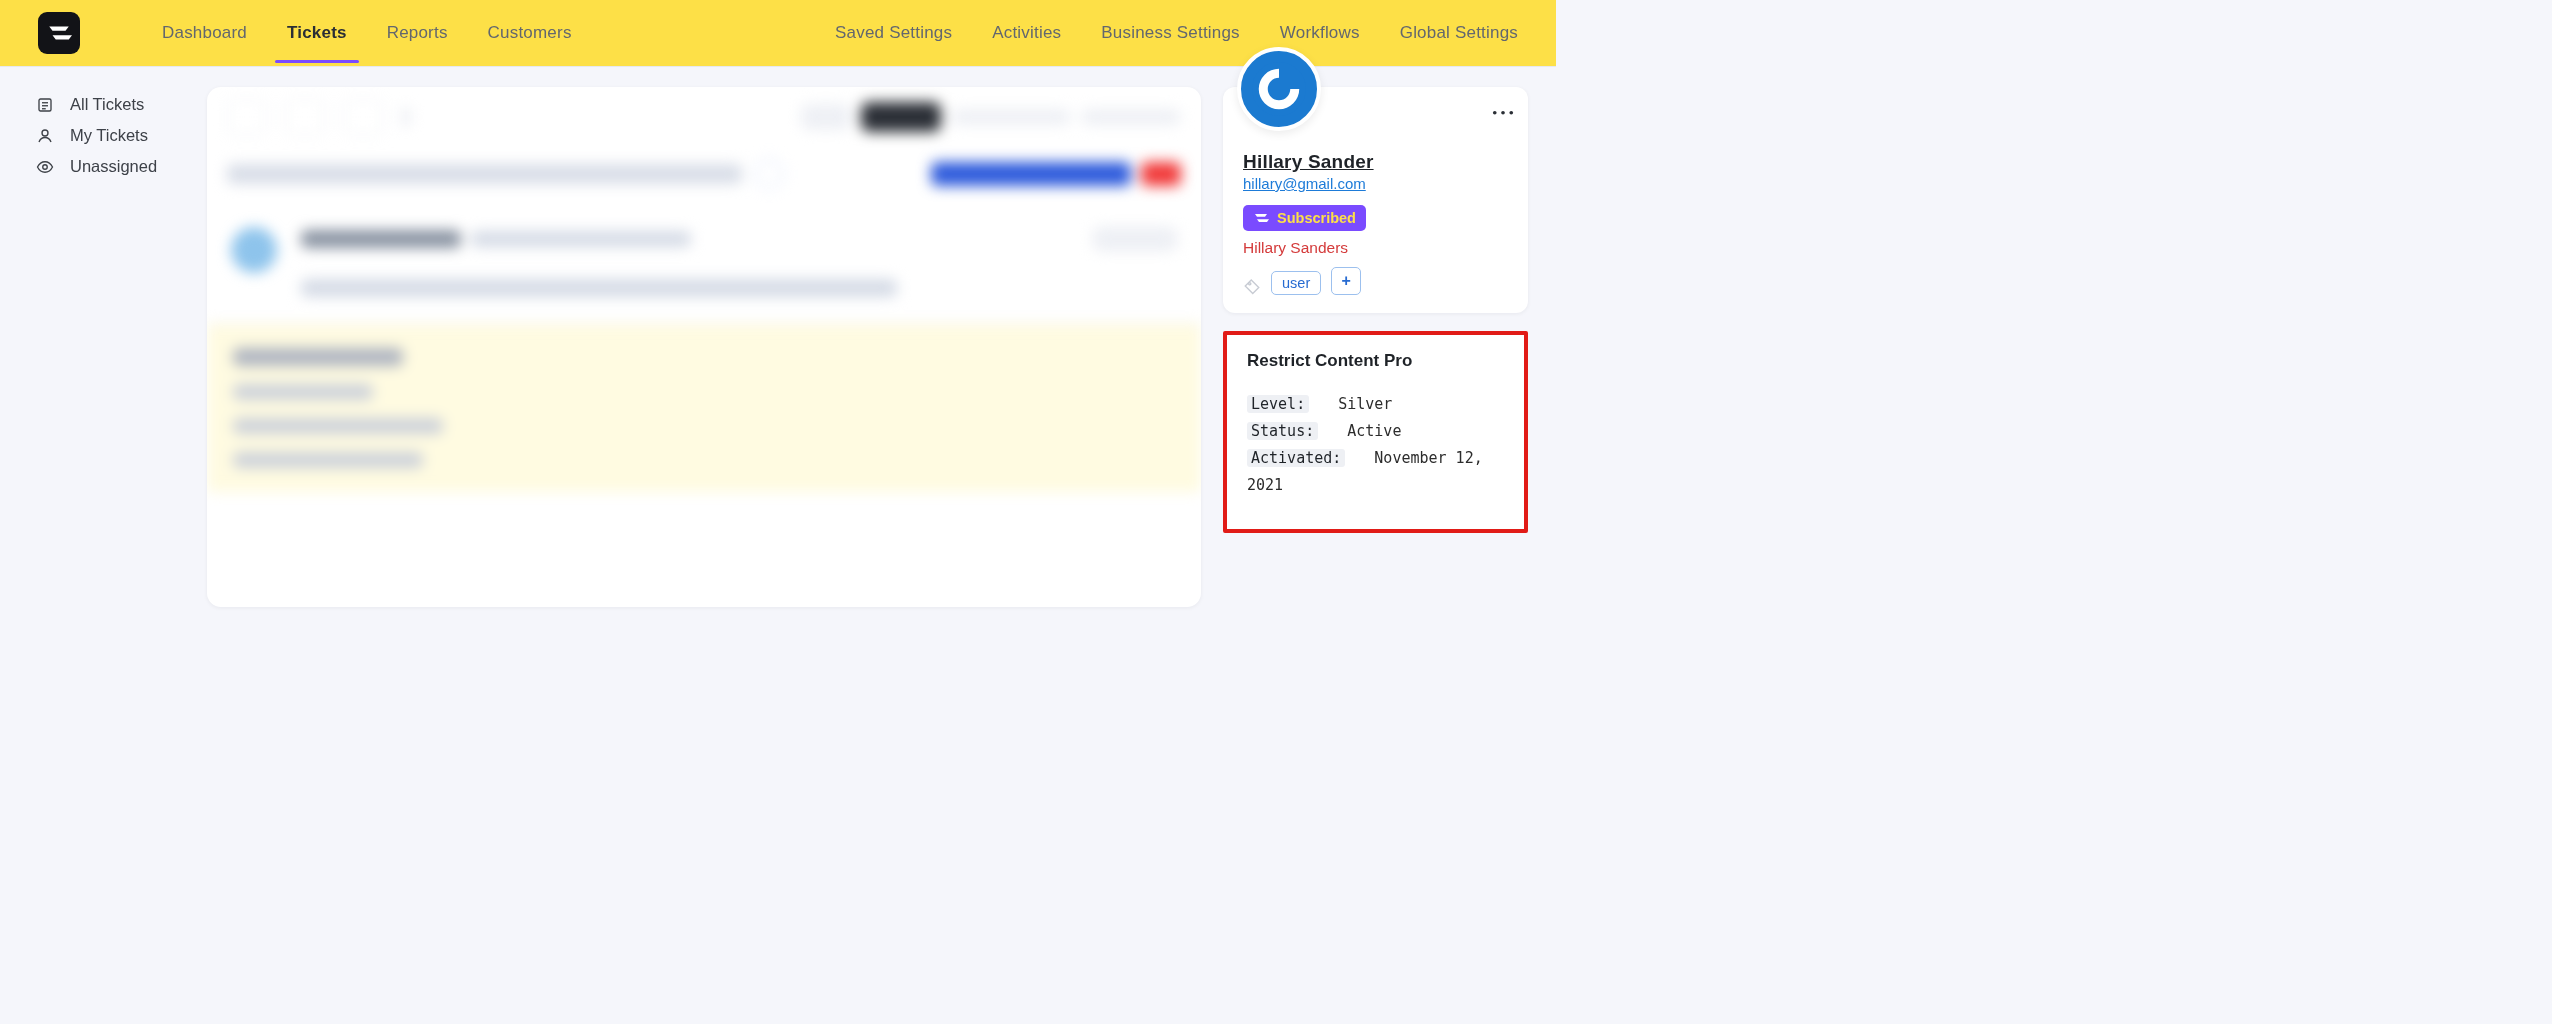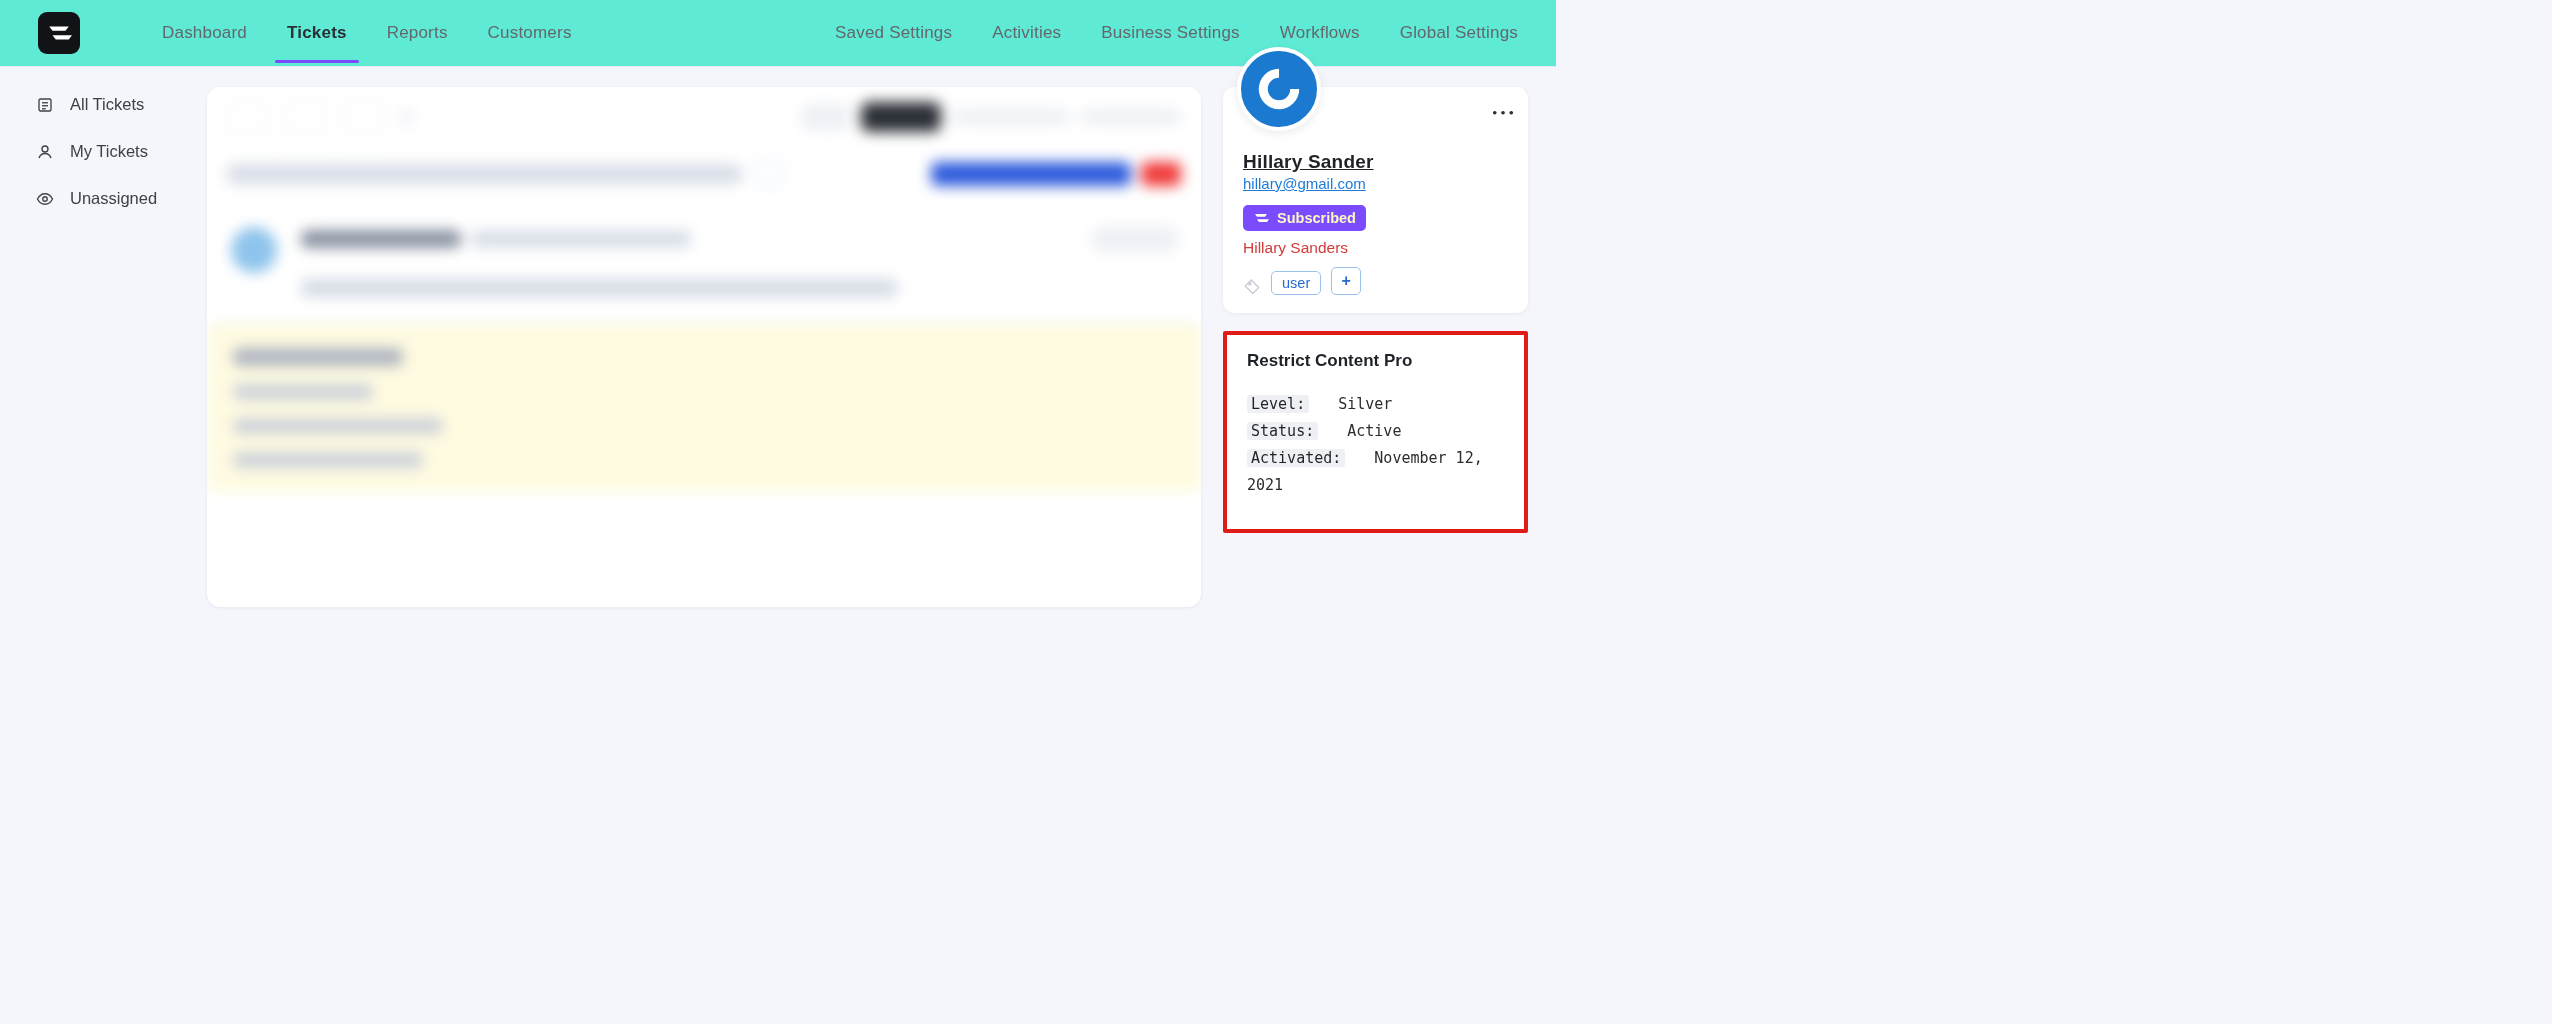--- a/index.html
+++ b/index.html
@@ -24,33 +24,33 @@
     margin:0;
     font-family:-apple-system,Segoe UI,Helvetica,Arial,sans-serif;
     color:var(--text);
     background:var(--bg);
     width:2552px;
     overflow:hidden;
   }
   
   .canvas{width:1556px;height:630px;position:relative;background:var(--bg);}
   
-  .topbar{height:67px;background:#5eead4;display:flex;align-items:center;padding:0 38px;gap:42px;border-bottom:1px solid var(--border);}
+  .topbar{height:67px;background:#fde047;display:flex;align-items:center;padding:0 38px;gap:42px;border-bottom:1px solid var(--border);}
   .logo{width:42px;height:42px;border-radius:9px;background:#121317;display:flex;align-items:center;justify-content:center;}
   .logo svg{width:26px;height:26px;fill:#fff;}
   .nav{display:flex;gap:40px;align-items:center;}
   .nav li{list-style:none;}
   .nav a{color:var(--muted);text-decoration:none;font-size:17px;letter-spacing:.2px;}
   .nav .active a{color:#2a2e35;font-weight:700;}
   .nav .active{position:relative;}
   .nav .active::after{content:"";position:absolute;left:-12px;right:-12px;bottom:-20px;height:3px;background:var(--accent2);border-radius:2px;}
   .nav.right{margin-left:auto;gap:40px;}
   
   .body{display:flex;gap:0;}
-  .sidebar{width:207px;padding:28px 0 0 36px;display:flex;flex-direction:column;gap:28px;}
+  .sidebar{width:207px;padding:28px 0 0 36px;display:flex;flex-direction:column;gap:12px;}
   .side-item{display:flex;align-items:center;gap:16px;color:#3d4148;font-size:16.5px;}
   .icon{width:18px;height:18px;flex:0 0 18px;}
   .icon svg{width:18px;height:18px;fill:none;stroke:#3e4248;stroke-width:1.8;}
   
   .main{flex:1;display:flex;gap:22px;padding:20px 28px 0 0;}
   .ticket-card{flex:1;background:var(--card);border-radius:14px;box-shadow:0 1px 4px rgba(16,24,40,.06);overflow:hidden;min-height:520px;position:relative;}
   .blur{filter:blur(7px);}
   
   .top-row{height:60px;display:flex;align-items:center;gap:18px;padding:0 20px;}
   .strip{background:#eef0f5;border-radius:8px;}
@@ -73,21 +73,21 @@
   .profile-card{background:var(--card);border-radius:12px;box-shadow:0 1px 4px rgba(16,24,40,.06);padding:18px 18px 18px 20px;position:relative;}
   .avatar-lg{width:84px;height:84px;border-radius:999px;background:#1b7ad0;display:flex;align-items:center;justify-content:center;position:absolute;top:-40px;left:14px;border:4px solid #fff;box-shadow:0 3px 10px rgba(0,0,0,.08);}
   .avatar-lg svg{width:54px;height:54px;}
   .more{position:absolute;right:14px;top:14px;width:22px;}
   .more svg{fill:#2a2e35;}
   .person{padding-top:46px;}
   .name-lg{font-size:19px;font-weight:700;letter-spacing:.2px;text-decoration:underline;}
   .email{color:var(--blue);text-decoration:underline;font-size:15px;display:inline-block;margin-top:2px;}
   .address{color:var(--muted2);font-size:14.5px;margin-top:12px;line-height:1.5;border-top:1px solid var(--border);padding-top:12px;border-bottom:1px solid var(--border);padding-bottom:12px;}
   .chips{display:flex;align-items:center;gap:14px;margin-top:12px;}
-  .subscribed{display:inline-flex;align-items:center;gap:8px;background:var(--badge);color:#fef9c3;border-radius:5px;padding:5px 10px;font-size:14.5px;font-weight:600;}
+  .subscribed{display:inline-flex;align-items:center;gap:8px;background:var(--badge);color:#fde047;border-radius:5px;padding:5px 10px;font-size:14.5px;font-weight:600;}
   .subscribed .bolt{width:16px;height:16px;}
   .person-red{color:var(--red);font-size:15.5px;margin-top:8px;}
   .tags{display:flex;align-items:flex-end;gap:10px;margin-top:10px;}
   .tag{border:1px solid #9cc0ee;color:#276bd1;border-radius:5px;padding:3px 10px;font-size:14.5px;}
   .add{width:30px;height:28px;border:1px solid #9cc0ee;border-radius:5px;display:flex;align-items:center;justify-content:center;color:#276bd1;font-weight:700;}
   .tagicon{width:18px;height:18px;}
   .tagicon svg{stroke:#c7cbd3;}
   
   .rcp{background:#fff;border:4px solid var(--highlight-border);border-radius:2px;padding:16px 20px 30px 20px;}
   .rcp h3{margin:0 0 20px 0;font-size:17px;font-weight:700;}

